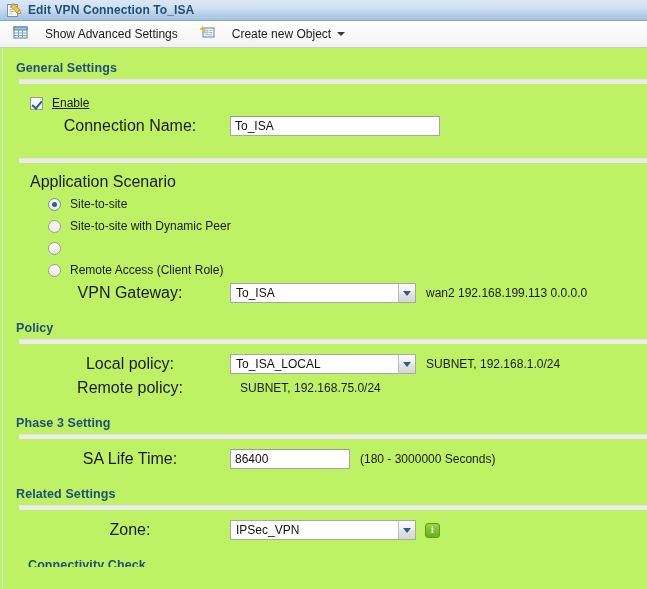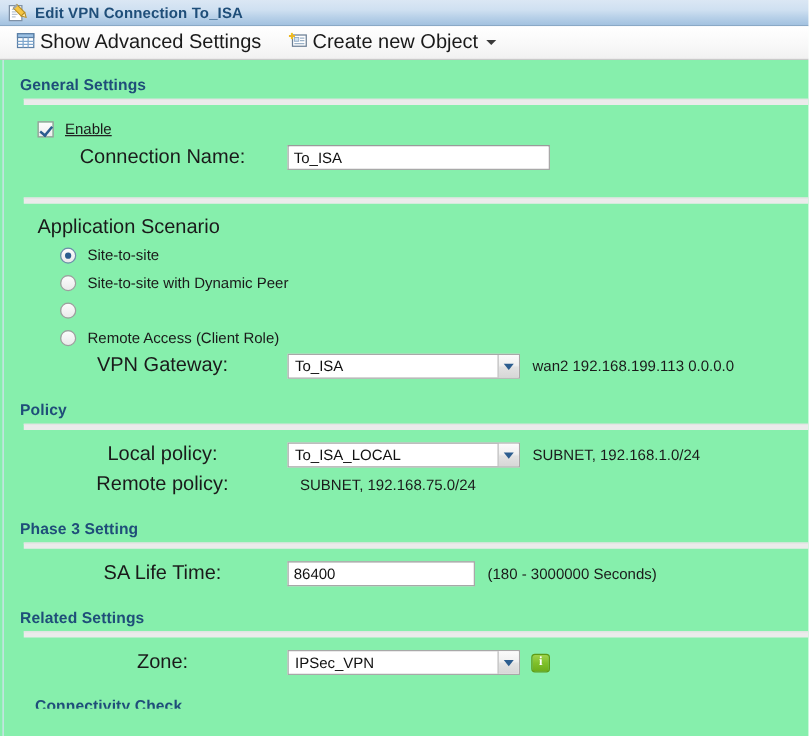--- a/index.html
+++ b/index.html
@@ -65,39 +65,39 @@
   }
   .tb-item {
     display: flex;
     align-items: center;
     height: 21px;
     padding: 0 4px;
     cursor: default;
     white-space: nowrap;
   }
   .tb-item .tb-label {
-    font-size: 16px;
-    color: #1a1a1a;
-    margin-left: 4px;
+    font-size: 12px;
+    color: #1a1a1a;
+    margin-left: 17px;
   }
   .tb-gap { width: 14px; }
   .caret-down {
     margin-left: 6px;
     width: 0; height: 0;
     border-left: 4px solid transparent;
     border-right: 4px solid transparent;
     border-top: 4px solid #3a3a3a;
   }
 
   
   .content {
     position: relative;
     height: 541px;
     box-sizing: border-box;
-    background: #86efac;
+    background: #bef264;
     overflow: hidden;
   }
   
   .left-rule {
     position: absolute;
     left: 2px;
     top: 0;
     width: 1px;
     height: 541px;
     background: #d5e2ef;
@@ -151,21 +151,21 @@
     border-top-color: #9a9a9a;
     background: #ffffff;
     font-family: "Liberation Sans", sans-serif;
     font-size: 12px;
     color: #111111;
     padding: 0 4px;
     line-height: 18px;
     outline: none;
   }
   .txtbox.w-connname { width: 210px; }
-  .txtbox.w-salife  { width: 150px; }
+  .txtbox.w-salife  { width: 120px; }
 
   
   .combo {
     position: relative;
     box-sizing: border-box;
     height: 20px;
     width: 186px;
     border: 1px solid #a8a8a8;
     background: #ffffff;
     display: flex;

